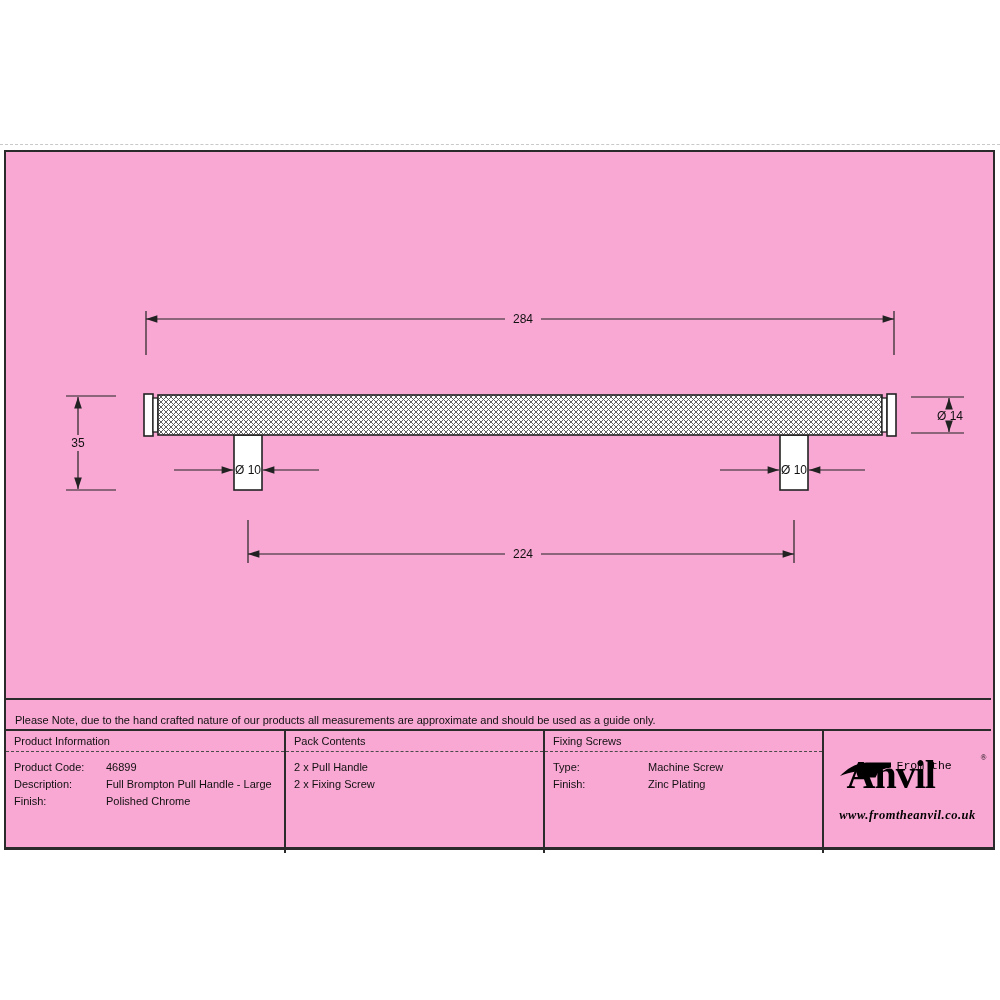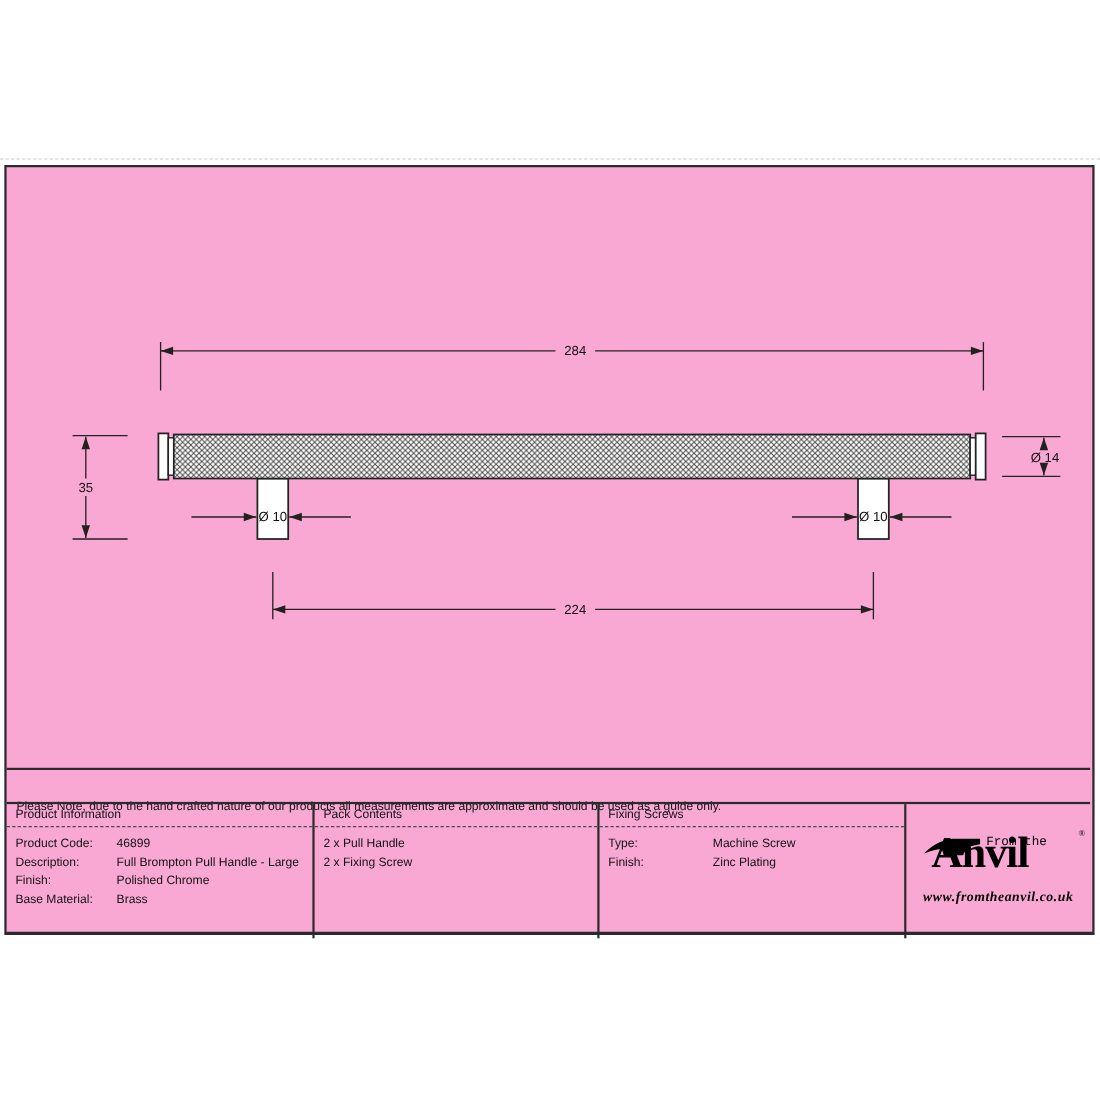--- a/index.html
+++ b/index.html
@@ -1,20 +1,20 @@
 <!DOCTYPE html>
 <html><head>
 <meta charset="utf-8">
 <style>
   html,body{margin:0;padding:0;background:#ffffff;}
   body{width:1000px;height:1000px;position:relative;font-family:"Liberation Sans",sans-serif;color:#1a1a1a;}
   .cutline{position:absolute;left:0;top:144px;width:1000px;border-top:1px dashed #c9c9c9;}
   .frame{position:absolute;left:4px;top:150px;width:991px;height:700px;border:2px solid #2b2b2b;border-bottom-width:3px;box-sizing:border-box;background:#f9a8d4;}
   .drawing-area{position:absolute;left:0;top:0;width:985px;height:546px;}
-  .note-row{position:absolute;left:0;top:546px;width:985px;height:41px;border-top:2px solid #2b2b2b;box-sizing:border-box;display:flex;align-items:flex-end;}
+  .note-row{position:absolute;left:0;top:546px;width:985px;height:41px;border-top:2px solid #2b2b2b;box-sizing:border-box;display:flex;align-items:center;}
   .note-row span{padding-left:9px;font-size:11px;color:#111;}
   .spec-table{position:absolute;left:0;top:577px;width:985px;height:124px;border-top:2px solid #2b2b2b;box-sizing:border-box;display:flex;}
   .col{box-sizing:border-box;border-right:2px solid #2b2b2b;position:relative;}
   .col.c1{width:280px;}
   .col.c2{width:259px;}
   .col.c3{width:279px;}
   .col.c4{width:167px;border-right:none;display:flex;align-items:center;justify-content:center;}
   .col-header{height:21px;line-height:20px;padding-left:8px;font-size:11px;color:#111;border-bottom:1px dashed #4a4a4a;box-sizing:border-box;}
   .col-body{padding:7px 0 0 8px;font-size:11px;line-height:17px;color:#111;}
   .kv{display:flex;}
@@ -116,24 +116,20 @@
           <span class="v">46899</span>
         </div>
         <div class="kv">
           <span class="k">Description:</span>
           <span class="v">Full Brompton Pull Handle - Large</span>
         </div>
         <div class="kv">
           <span class="k">Finish:</span>
           <span class="v">Polished Chrome</span>
         </div>
-        <div class="kv">
-          <span class="k">Base Material:</span>
-          <span class="v">Brass</span>
-        </div>
       </div>
     </div>
 
     <div class="col c2">
       <div class="col-header">Pack Contents</div>
       <div class="col-body">
         <div>2 x Pull Handle</div>
         <div>2 x Fixing Screw</div>
       </div>
     </div>

